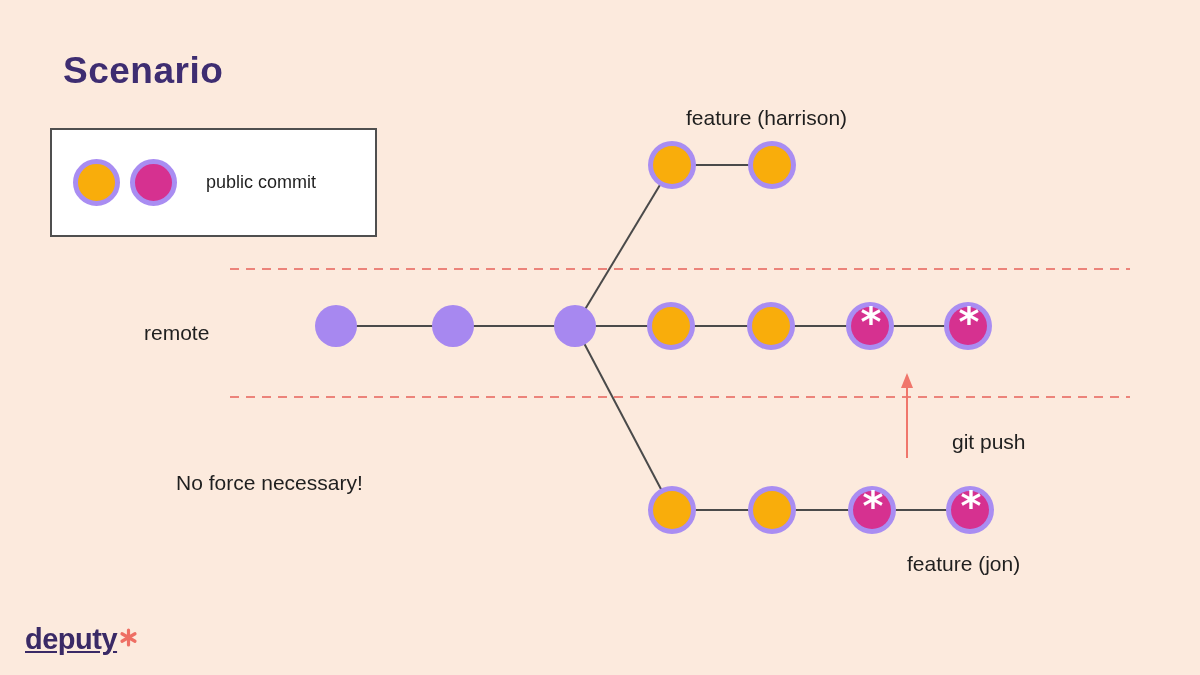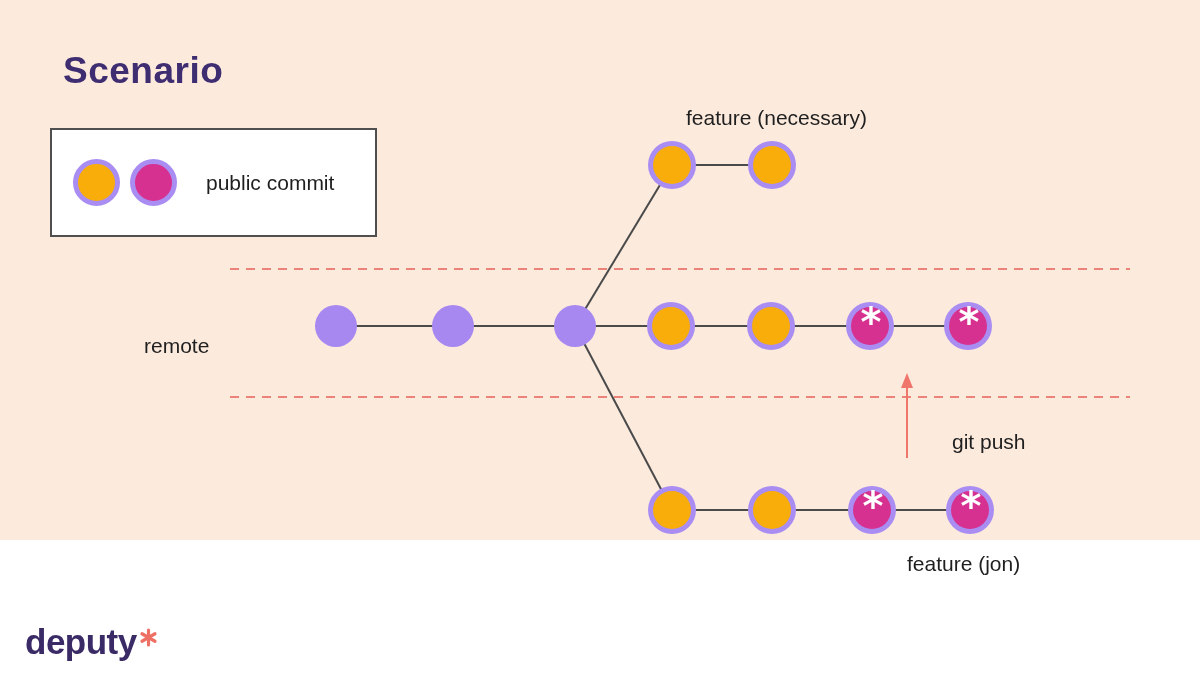--- a/index.html
+++ b/index.html
@@ -1,50 +1,50 @@
 <!DOCTYPE html>
 <html><head>
 <meta charset="utf-8">
 <style>
   html,body{margin:0;padding:0;}
   body{
     width:1200px;height:675px;overflow:hidden;
     font-family:"Liberation Sans", sans-serif;
   }
-  .slide{position:relative;width:1200px;height:540px;background:#fceadd;}
+  .slide{position:relative;width:1200px;height:675px;background:#fceadd;}
   .title{
     position:absolute;left:63px;top:50px;
     font-size:37px;font-weight:800;color:#3e2d71;letter-spacing:.5px;
   }
   .legend{
     position:absolute;left:50px;top:128px;width:327px;height:109px;
     background:#ffffff;border:2px solid #4f4f4f;box-sizing:border-box;
     display:flex;align-items:center;padding-left:21px;
   }
   .legend-dot{
     width:37px;height:37px;border-radius:50%;
     border:5px solid #a98df2;flex:0 0 auto;
   }
   .legend-dot.orange{background:#f9ad0b;}
   .legend-dot.pink{background:#d63190;margin-left:10px;}
-  .legend-label{margin-left:29px;font-size:21px;color:#1f1f1f;}
+  .legend-label{margin-left:29px;font-size:18px;color:#1f1f1f;}
   .diagram-label{
     position:absolute;font-size:21px;color:#1f1f1f;white-space:nowrap;
   }
   .lbl-feature-harrison{left:686px;top:106px;}
-  .lbl-remote{left:144px;top:334px;}
+  .lbl-remote{left:144px;top:321px;}
   .lbl-git-push{left:952px;top:430px;}
   .lbl-note{left:176px;top:471px;}
   .lbl-feature-jon{left:907px;top:552px;text-align:right;}
   .logo{
     position:absolute;left:25px;top:624px;
     display:flex;align-items:flex-start;
   }
   .logo-text{
-    font-size:35px;font-weight:700;color:#3a2a66;letter-spacing:-0.5px;line-height:1.05;
+    font-size:29px;font-weight:700;color:#3a2a66;letter-spacing:-0.5px;line-height:1.05;text-decoration:underline;
   }
   .logo-mark{margin-left:2px;margin-top:4px;}
   svg.graph{position:absolute;left:0;top:0;}
 </style>
 </head>
 <body>
 
 <div class="slide">
 
   <div class="title">Scenario</div>
@@ -87,23 +87,24 @@
       <circle cx="772" cy="510" r="24" fill="#a98df2"></circle>
       <circle cx="772" cy="510" r="19" fill="#f9ad0b"></circle>
       <circle cx="872" cy="510" r="24" fill="#a98df2"></circle>
       <circle cx="872" cy="510" r="19" fill="#d63190"></circle>
       <text x="873" y="520" text-anchor="middle" fill="#ffffff" font-size="40" font-weight="bold" font-family="&quot;DejaVu Sans&quot;, sans-serif">*</text>
       <circle cx="970" cy="510" r="24" fill="#a98df2"></circle>
       <circle cx="970" cy="510" r="19" fill="#d63190"></circle>
       <text x="971" y="520" text-anchor="middle" fill="#ffffff" font-size="40" font-weight="bold" font-family="&quot;DejaVu Sans&quot;, sans-serif">*</text>
     </svg>
 
-  <div class="diagram-label lbl-feature-harrison">feature (necessary)</div>
+  <div class="diagram-label lbl-feature-harrison">feature (harrison)</div>
   <div class="diagram-label lbl-remote">remote</div>
   <div class="diagram-label lbl-git-push">git push</div>
+  <div class="diagram-label lbl-note">No force necessary!</div>
   <div class="diagram-label lbl-feature-jon">feature (jon)</div>
 
   <div class="logo">
     <span class="logo-text">deputy</span>
     <svg class="logo-mark" width="19" height="19" viewBox="0 0 19 19">
       <g stroke="#ee6f64" stroke-width="3.2" stroke-linecap="round">
         <line x1="9.5" y1="2" x2="9.5" y2="17"></line>
         <line x1="3" y1="5.75" x2="16" y2="13.25"></line>
         <line x1="16" y1="5.75" x2="3" y2="13.25"></line>
       </g>

